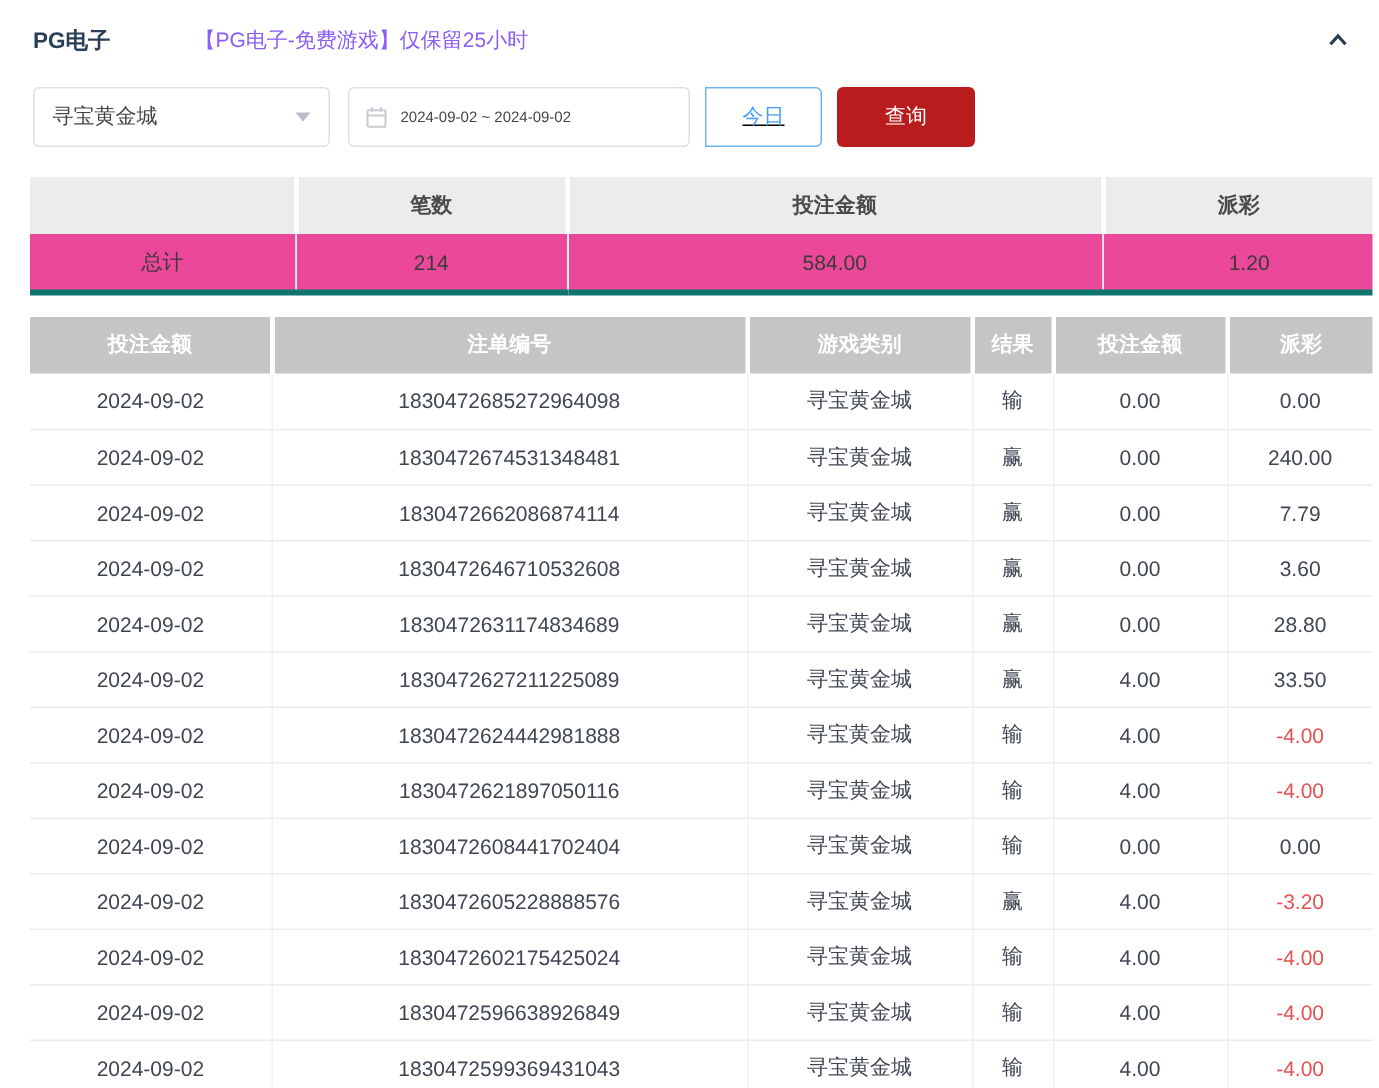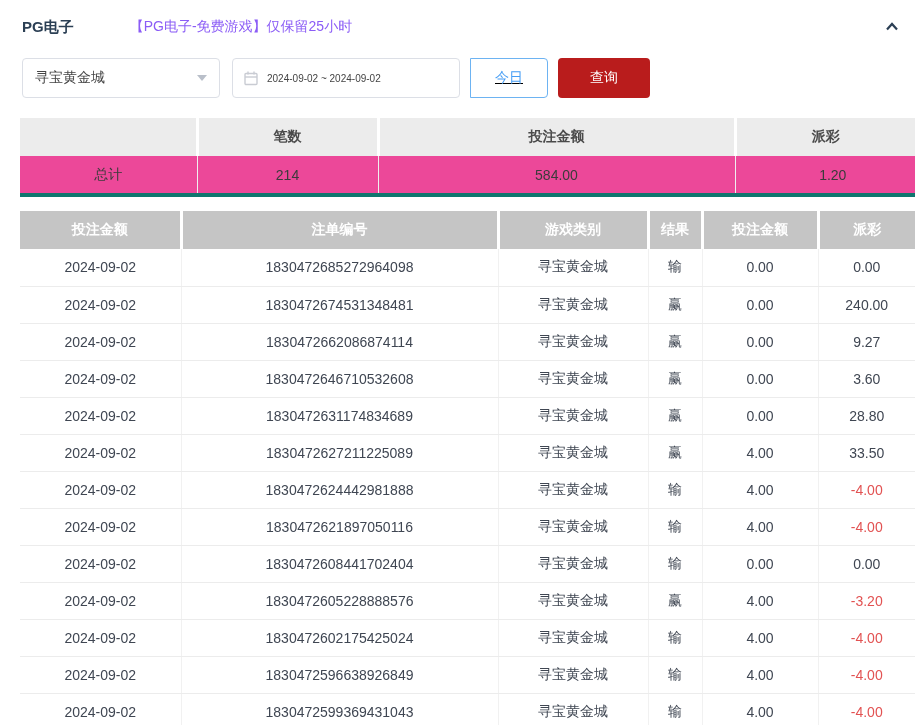--- a/index.html
+++ b/index.html
@@ -176,21 +176,21 @@
         <td>赢</td>
         <td>0.00</td>
         <td>240.00</td>
       </tr>
       <tr>
         <td>2024-09-02</td>
         <td>1830472662086874114</td>
         <td>寻宝黄金城</td>
         <td>赢</td>
         <td>0.00</td>
-        <td>9.27</td>
+        <td>7.79</td>
       </tr>
       <tr>
         <td>2024-09-02</td>
         <td>1830472646710532608</td>
         <td>寻宝黄金城</td>
         <td>赢</td>
         <td>0.00</td>
         <td>3.60</td>
       </tr>
       <tr>

